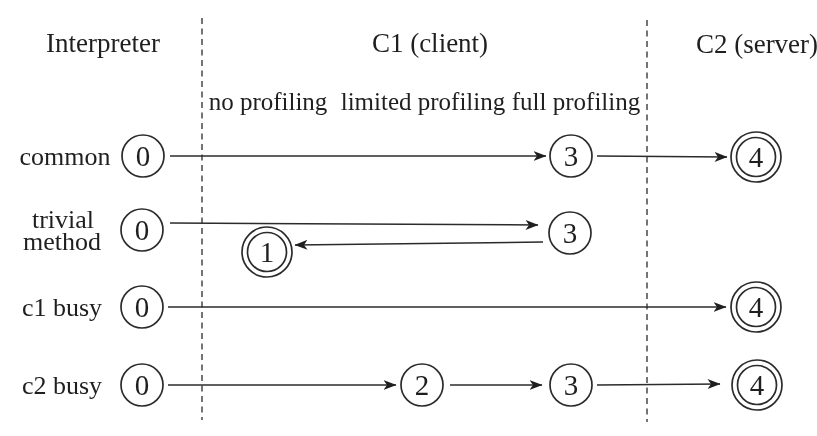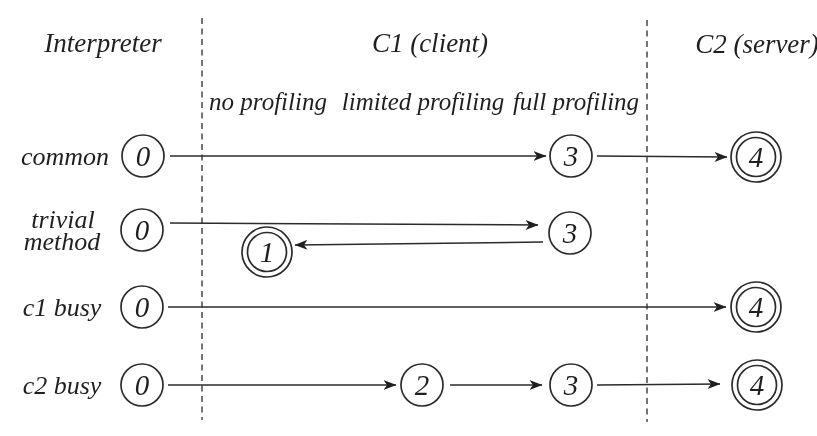--- a/index.html
+++ b/index.html
@@ -7,21 +7,20 @@
     padding: 0;
     background: #ffffff;
   }
   .stage {
     position: relative;
     width: 817px;
     height: 436px;
     background: #ffffff;
     overflow: hidden;
     font-family: "Liberation Serif", "DejaVu Serif", serif;
-    font-style: italic;
   }
   svg text {
     font-family: "Liberation Serif", "DejaVu Serif", serif;
     fill: #1f1f1f;
   }
   .col-header   { font-size: 27px; text-anchor: middle; }
   .sub-header   { font-size: 25px; text-anchor: middle; }
   .row-label    { font-size: 26px; text-anchor: middle; }
   .state-digit  { font-size: 29px; text-anchor: middle; }
   .divider {

